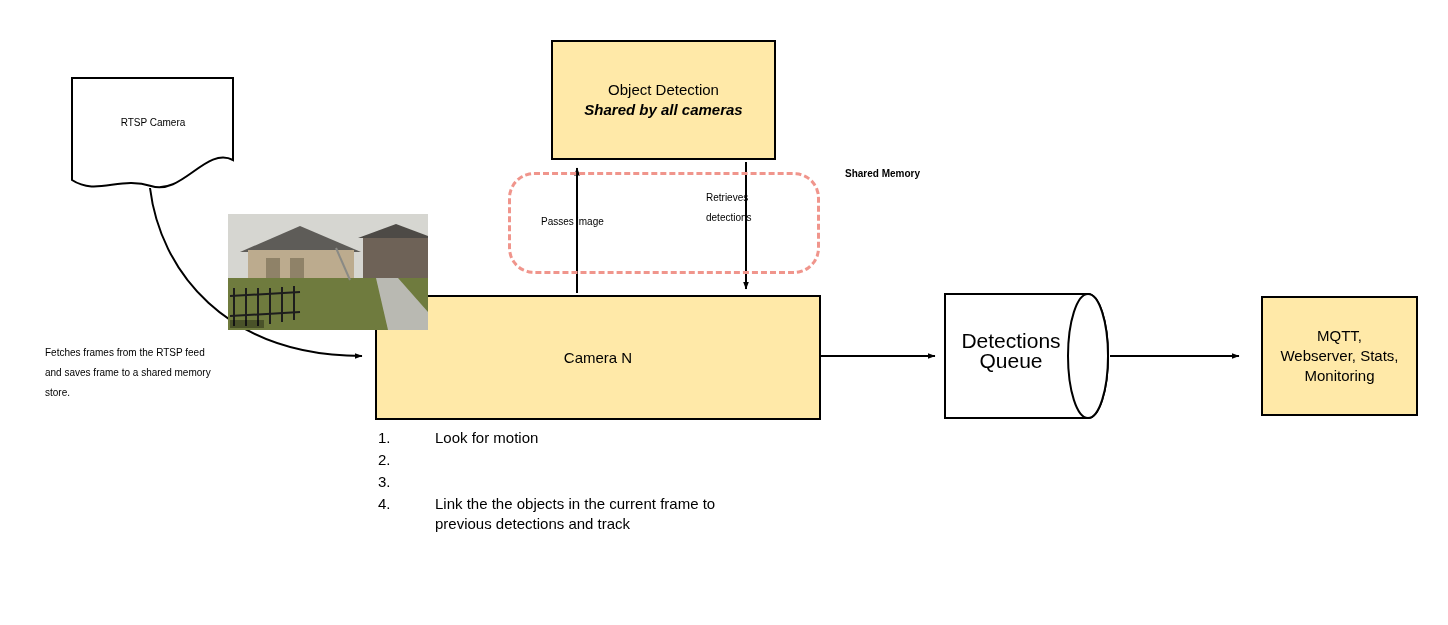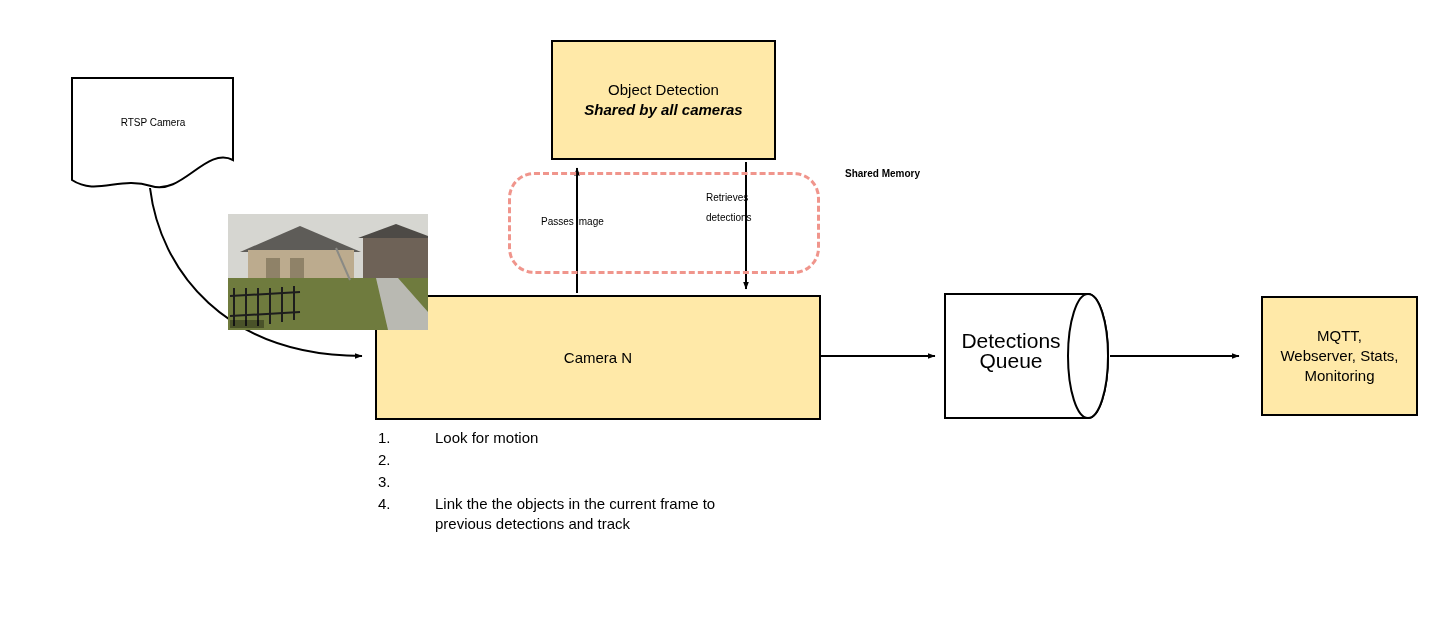--- a/index.html
+++ b/index.html
@@ -94,20 +94,21 @@
   <div class="cyl-label">Detections Queue</div>
 
   <div class="label" style="left:541px;top:212px;width:66px;">Passes image</div>
 
   <div class="label" style="left:706px;top:188px;width:80px;">Retrieves detections</div>
 
   <div class="label" style="left:845px;top:132px;width:205px;">
     <div class="bold">Shared Memory</div>
   </div>
 
+  <div class="label" style="left:45px;top:343px;width:172px;">Fetches frames from the RTSP feed and saves frame to a shared memory store.</div>
 
 
   <div class="steps">
       <div class="step">
       <span class="num">1.</span>
       <span class="txt">Look for motion</span>
     </div>
       <div class="step">
       <span class="num">2.</span>
     </div>

